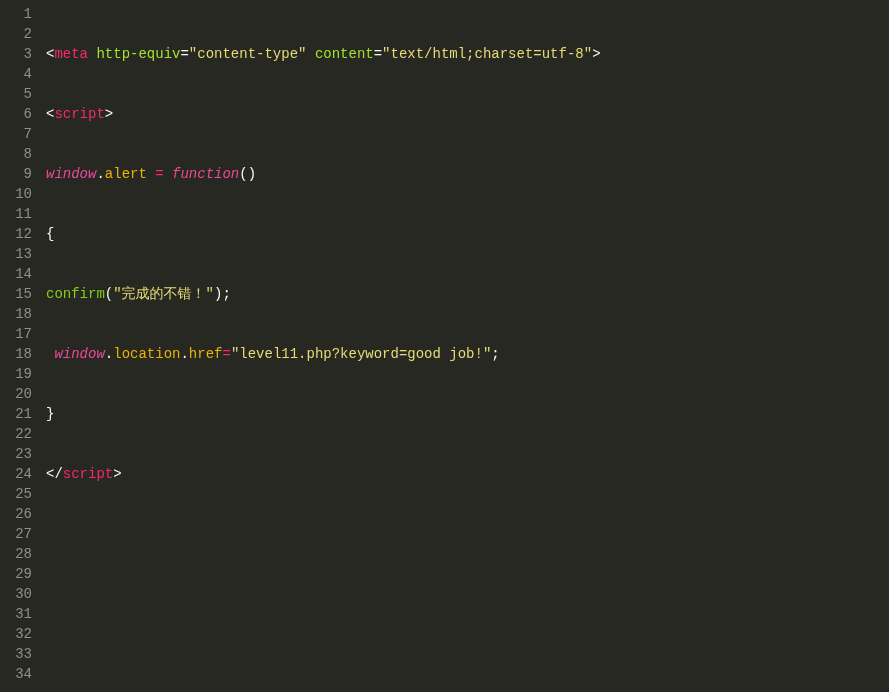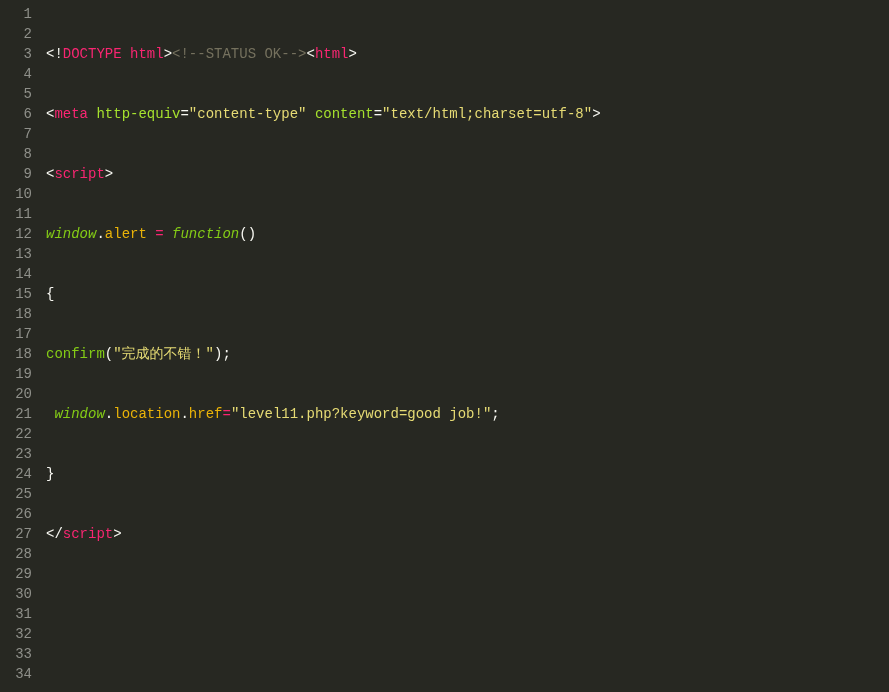--- a/index.html
+++ b/index.html
@@ -34,21 +34,21 @@
 }
 .code-line { height: 20px; }
 .code-line span { white-space: pre; }
 
 
 .t-tag { color: #f92672; }
 .t-attr { color: #a6e22e; }
 .t-str { color: #e6db74; }
 .t-punc { color: #f8f8f2; }
 .t-comment { color: #75715e; }
-.t-kw { color: #84cc16; font-style: italic; margin-top: 40px; }
+.t-kw { color: #ec4899; font-style: italic; margin-top: 40px; }
 .t-eq { color: #f92672; }
 .t-builtin { color: #84cc16; }
 .t-white { color: #eab308; }
 </style>
 </head>
 <body>
 
 <div class="editor">
   <div class="gutter">
     <div>1</div>
@@ -81,21 +81,20 @@
     <div>28</div>
     <div>29</div>
     <div>30</div>
     <div>31</div>
     <div>32</div>
     <div>33</div>
     <div>34</div>
   </div>
 
   <div class="code">
-    <div class="code-line"><span class="t-punc">&lt;!</span><span class="t-tag">DOCTYPE </span><span class="t-tag">html</span><span class="t-punc">&gt;</span><span class="t-comment">&lt;!--STATUS OK--&gt;</span><span class="t-punc">&lt;</span><span class="t-tag">html</span><span class="t-punc">&gt;</span></div>
     <div class="code-line"><span class="t-punc">&lt;</span><span class="t-tag">meta</span><span> </span><span class="t-attr">http-equiv</span><span class="t-punc">=</span><span class="t-str">"content-type"</span><span> </span><span class="t-attr">content</span><span class="t-punc">=</span><span class="t-str">"text/html;charset=utf-8"</span><span class="t-punc">&gt;</span></div>
     <div class="code-line"><span class="t-punc">&lt;</span><span class="t-tag">script</span><span class="t-punc">&gt;</span></div>
     <div class="code-line"><span class="t-kw">window</span><span class="t-punc">.</span><span class="t-white">alert</span><span> </span><span class="t-eq">=</span><span> </span><span class="t-kw">function</span><span class="t-punc">()</span></div>
     <div class="code-line"><span class="t-punc">{</span></div>
     <div class="code-line"><span class="t-builtin">confirm</span><span class="t-punc">(</span><span class="t-str">"完成的不错！"</span><span class="t-punc">)</span><span class="t-punc">;</span></div>
     <div class="code-line"><span class="t-comment"> </span><span class="t-kw">window</span><span class="t-punc">.</span><span class="t-white">location</span><span class="t-punc">.</span><span class="t-white">href</span><span class="t-eq">=</span><span class="t-str">"level11.php?keyword=good job!"</span><span class="t-punc">;</span></div>
     <div class="code-line"><span class="t-punc">}</span></div>
     <div class="code-line"><span class="t-punc">&lt;/</span><span class="t-tag">script</span><span class="t-punc">&gt;</span></div>
     
     

